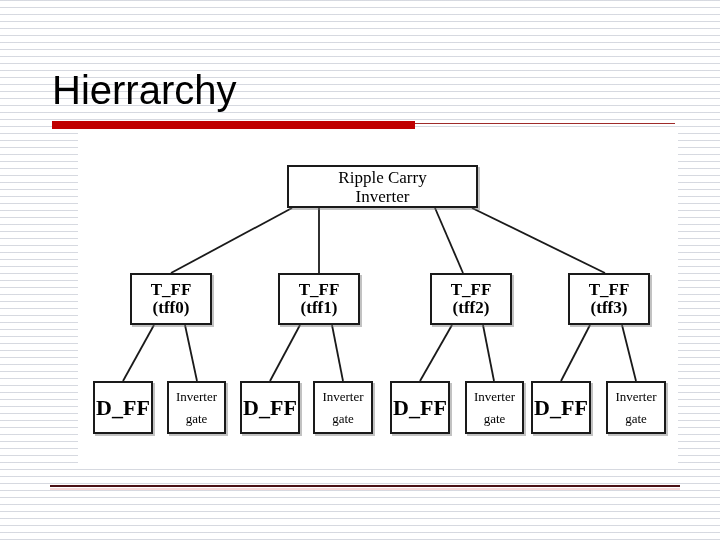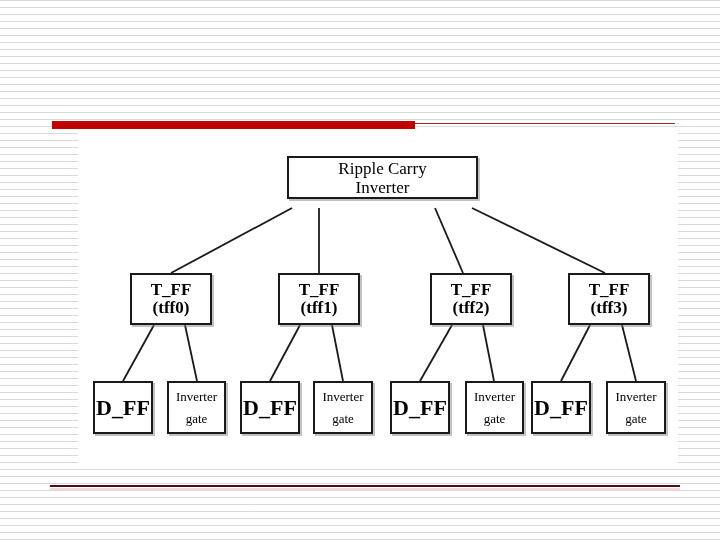--- a/index.html
+++ b/index.html
@@ -150,39 +150,40 @@
   .node span { display: block; }
 </style>
 </head>
 <body>
 
 <div id="slide">
 
   <div id="title-mask"></div>
   <div id="content-panel"></div>
 
+  <div id="title">Hierrarchy</div>
   <div id="title-bar-thin"></div>
   <div id="title-bar-thick"></div>
 
   <div id="diagram">
     <svg id="edges" viewBox="0 0 720 540" width="720" height="540" xmlns="http://www.w3.org/2000/svg">
         <line x1="292" y1="208" x2="171" y2="273" stroke="#1a1a1a" stroke-width="1.8"></line>
         <line x1="319" y1="208" x2="319" y2="273" stroke="#1a1a1a" stroke-width="1.8"></line>
         <line x1="435" y1="208" x2="463" y2="273" stroke="#1a1a1a" stroke-width="1.8"></line>
         <line x1="472" y1="208" x2="605" y2="273" stroke="#1a1a1a" stroke-width="1.8"></line>
         <line x1="154" y1="325" x2="123" y2="381" stroke="#1a1a1a" stroke-width="1.8"></line>
         <line x1="185" y1="325" x2="197" y2="381" stroke="#1a1a1a" stroke-width="1.8"></line>
         <line x1="300" y1="325" x2="270" y2="381" stroke="#1a1a1a" stroke-width="1.8"></line>
         <line x1="332" y1="325" x2="343" y2="381" stroke="#1a1a1a" stroke-width="1.8"></line>
         <line x1="452" y1="325" x2="420" y2="381" stroke="#1a1a1a" stroke-width="1.8"></line>
         <line x1="483" y1="325" x2="494" y2="381" stroke="#1a1a1a" stroke-width="1.8"></line>
         <line x1="590" y1="325" x2="561" y2="381" stroke="#1a1a1a" stroke-width="1.8"></line>
         <line x1="622" y1="325" x2="636" y2="381" stroke="#1a1a1a" stroke-width="1.8"></line>
       </svg>
-  <div class="node node-root" style="left: 287px; top: 156px; width: 191px; height: 43px;">
+  <div class="node node-root" style="left: 287px; top: 165px; width: 191px; height: 43px;">
         <span>Ripple Carry</span>
         <span>Inverter</span>
       </div>
       <div class="node node-mid" style="left: 130px; top: 273px; width: 82px; height: 52px;">
         <span>T_FF</span>
         <span>(tff0)</span>
       </div>
       <div class="node node-mid" style="left: 278px; top: 273px; width: 82px; height: 52px;">
         <span>T_FF</span>
         <span>(tff1)</span>

